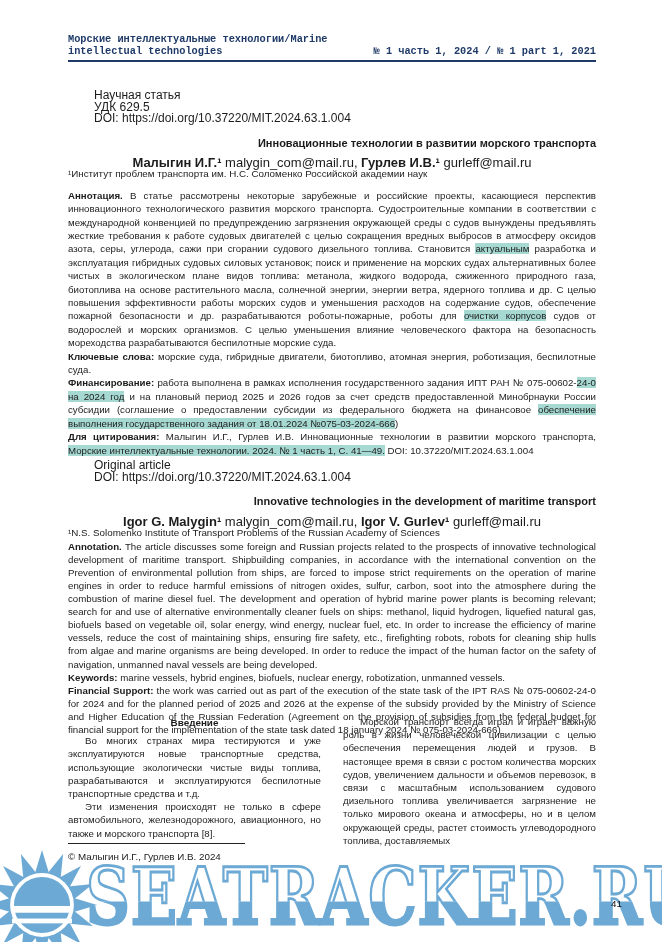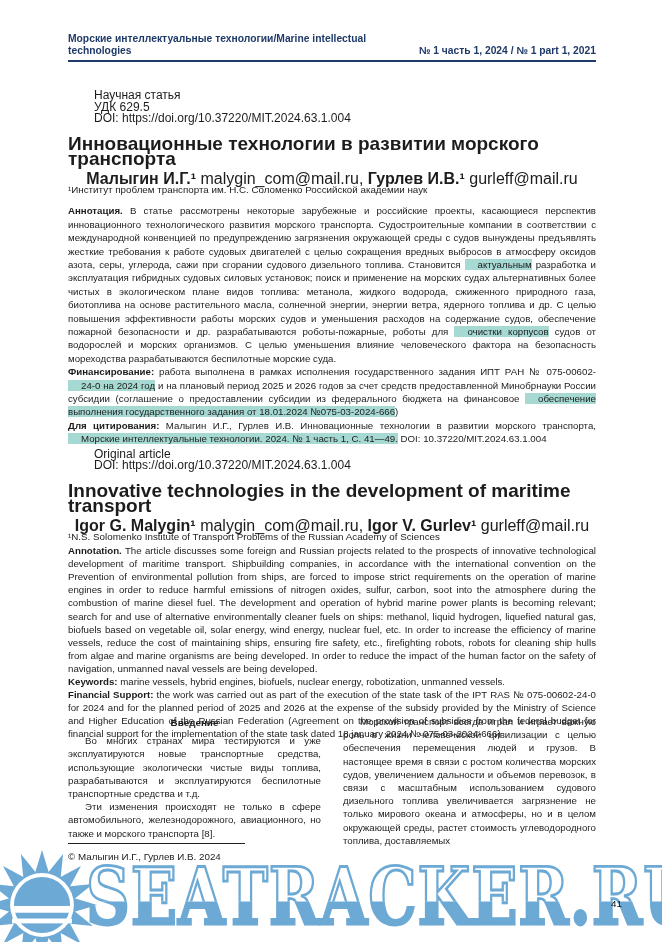--- a/index.html
+++ b/index.html
@@ -10,39 +10,39 @@
     position:relative; width:662px; height:942px; margin:0 auto;
     background:#fff; overflow:hidden;
     font-family:"Liberation Sans", sans-serif; color:#1c1c1c;
   }
   .main{ position:absolute; left:68px; top:0; width:528px; }
 
   
   .header{
     display:flex; justify-content:space-between; align-items:flex-end;
     margin-top:33px; padding-bottom:3px; border-bottom:2px solid var(--navy);
-    font-family:Liberation Sans, sans-serif; font-weight:bold;
+    font-family:Liberation Mono, monospace; font-weight:bold;
     font-size:10.3px; color:var(--navy); line-height:12px;
   }
   .header .right{ white-space:nowrap; padding-left:12px; }
 
   
   .meta{ margin-top:28px; font-size:12px; line-height:11.6px;margin-left:26px; }
   .meta.en{ margin-top:3px; }
 
-  .title{ margin-top:11px; text-align:left; font-weight:bold; font-size:19px; line-height:15.5px; }
-  .authors{ margin-top:6px; text-align:center; font-size:16px; line-height:11px; }
+  .title{ margin-top:11px; text-align:right; font-weight:bold; font-size:11px; line-height:15.5px; }
+  .authors{ margin-top:6px; text-align:center; font-size:13px; line-height:11px; }
   .affil{ margin-top:0; text-align:left; font-size:9.8px; line-height:11.5px; }
 
   .block{ margin-top:9px; font-size:9.7px; line-height:13.4px; text-align:justify; }
   .block.en{ margin-top:2px; line-height:13.05px; }
   .block p{ margin:0; }
 
   .b{ font-weight:bold; }
-  .hl{ background:var(--hl);padding-left:13px; }
+  .hl{ background:var(--hl); }
 
   
   .columns{
     position:absolute; left:68px; top:715px; width:528px;
     display:flex; gap:22px;
   }
   .col{ width:257px; font-size:9.7px; line-height:13.2px; text-align:justify; }
   .col-heading{ text-align:center; font-weight:bold; font-size:9.9px; margin:1px 0 5px 0; }
   .col p{ margin:0; text-indent:17px; }
 
@@ -82,20 +82,21 @@
       <div>УДК 629.5</div>
       <div>DOI: https://doi.org/10.37220/MIT.2024.63.1.004</div>
     </div>
 
     <div class="title">Инновационные технологии в развитии морского транспорта</div>
     <div class="authors"><span class="b">Малыгин И.Г.¹</span><span> malygin_com@mail.ru, </span><span class="b">Гурлев И.В.¹</span><span> gurleff@mail.ru</span></div>
     <div class="affil">¹Институт проблем транспорта им. Н.С. Соломенко Российской академии наук</div>
 
     <div class="block">
       <p><span class="b">Аннотация.</span><span> В статье рассмотрены некоторые зарубежные и российские проекты, касающиеся перспектив инновационного технологического развития морского транспорта. Судостроительные компании в соответствии с международной конвенцией по предупреждению загрязнения окружающей среды с судов вынуждены предъявлять жесткие требования к работе судовых двигателей с целью сокращения вредных выбросов в атмосферу оксидов азота, серы, углерода, сажи при сгорании судового дизельного топлива. Становится </span><span class="hl">актуальным</span><span> разработка и эксплуатация гибридных судовых силовых установок; поиск и применение на морских судах альтернативных более чистых в экологическом плане видов топлива: метанола, жидкого водорода, сжиженного природного газа, биотоплива на основе растительного масла, солнечной энергии, энергии ветра, ядерного топлива и др. С целью повышения эффективности работы морских судов и уменьшения расходов на содержание судов, обеспечение пожарной безопасности и др. разрабатываются роботы-пожарные, роботы для </span><span class="hl">очистки корпусов</span><span> судов от водорослей и морских организмов. С целью уменьшения влияние человеческого фактора на безопасность мореходства разрабатываются беспилотные морские суда.</span></p>
+      <p><span class="b">Ключевые слова:</span><span> морские суда, гибридные двигатели, биотопливо, атомная энергия, роботизация, беспилотные суда.</span></p>
       <p><span class="b">Финансирование:</span><span> работа выполнена в рамках исполнения государственного задания ИПТ РАН № 075-00602-</span><span class="hl">24-0 на 2024 год</span><span> и на плановый период 2025 и 2026 годов за счет средств предоставленной Минобрнауки России субсидии (соглашение о предоставлении субсидии из федерального бюджета на финансовое </span><span class="hl">обеспечение выполнения государственного задания от 18.01.2024 №075-03-2024-666</span><span>)</span></p>
       <p><span class="b">Для цитирования:</span><span> Малыгин И.Г., Гурлев И.В. Инновационные технологии в развитии морского транспорта, </span><span class="hl">Морские интеллектуальные технологии. 2024. № 1 часть 1, С. 41—49.</span><span> DOI: 10.37220/MIT.2024.63.1.004</span></p>
     </div>
 
     <div class="meta en">
       <div>Original article</div>
       <div>DOI: https://doi.org/10.37220/MIT.2024.63.1.004</div>
     </div>
 
     <div class="title">Innovative technologies in the development of maritime transport</div>

